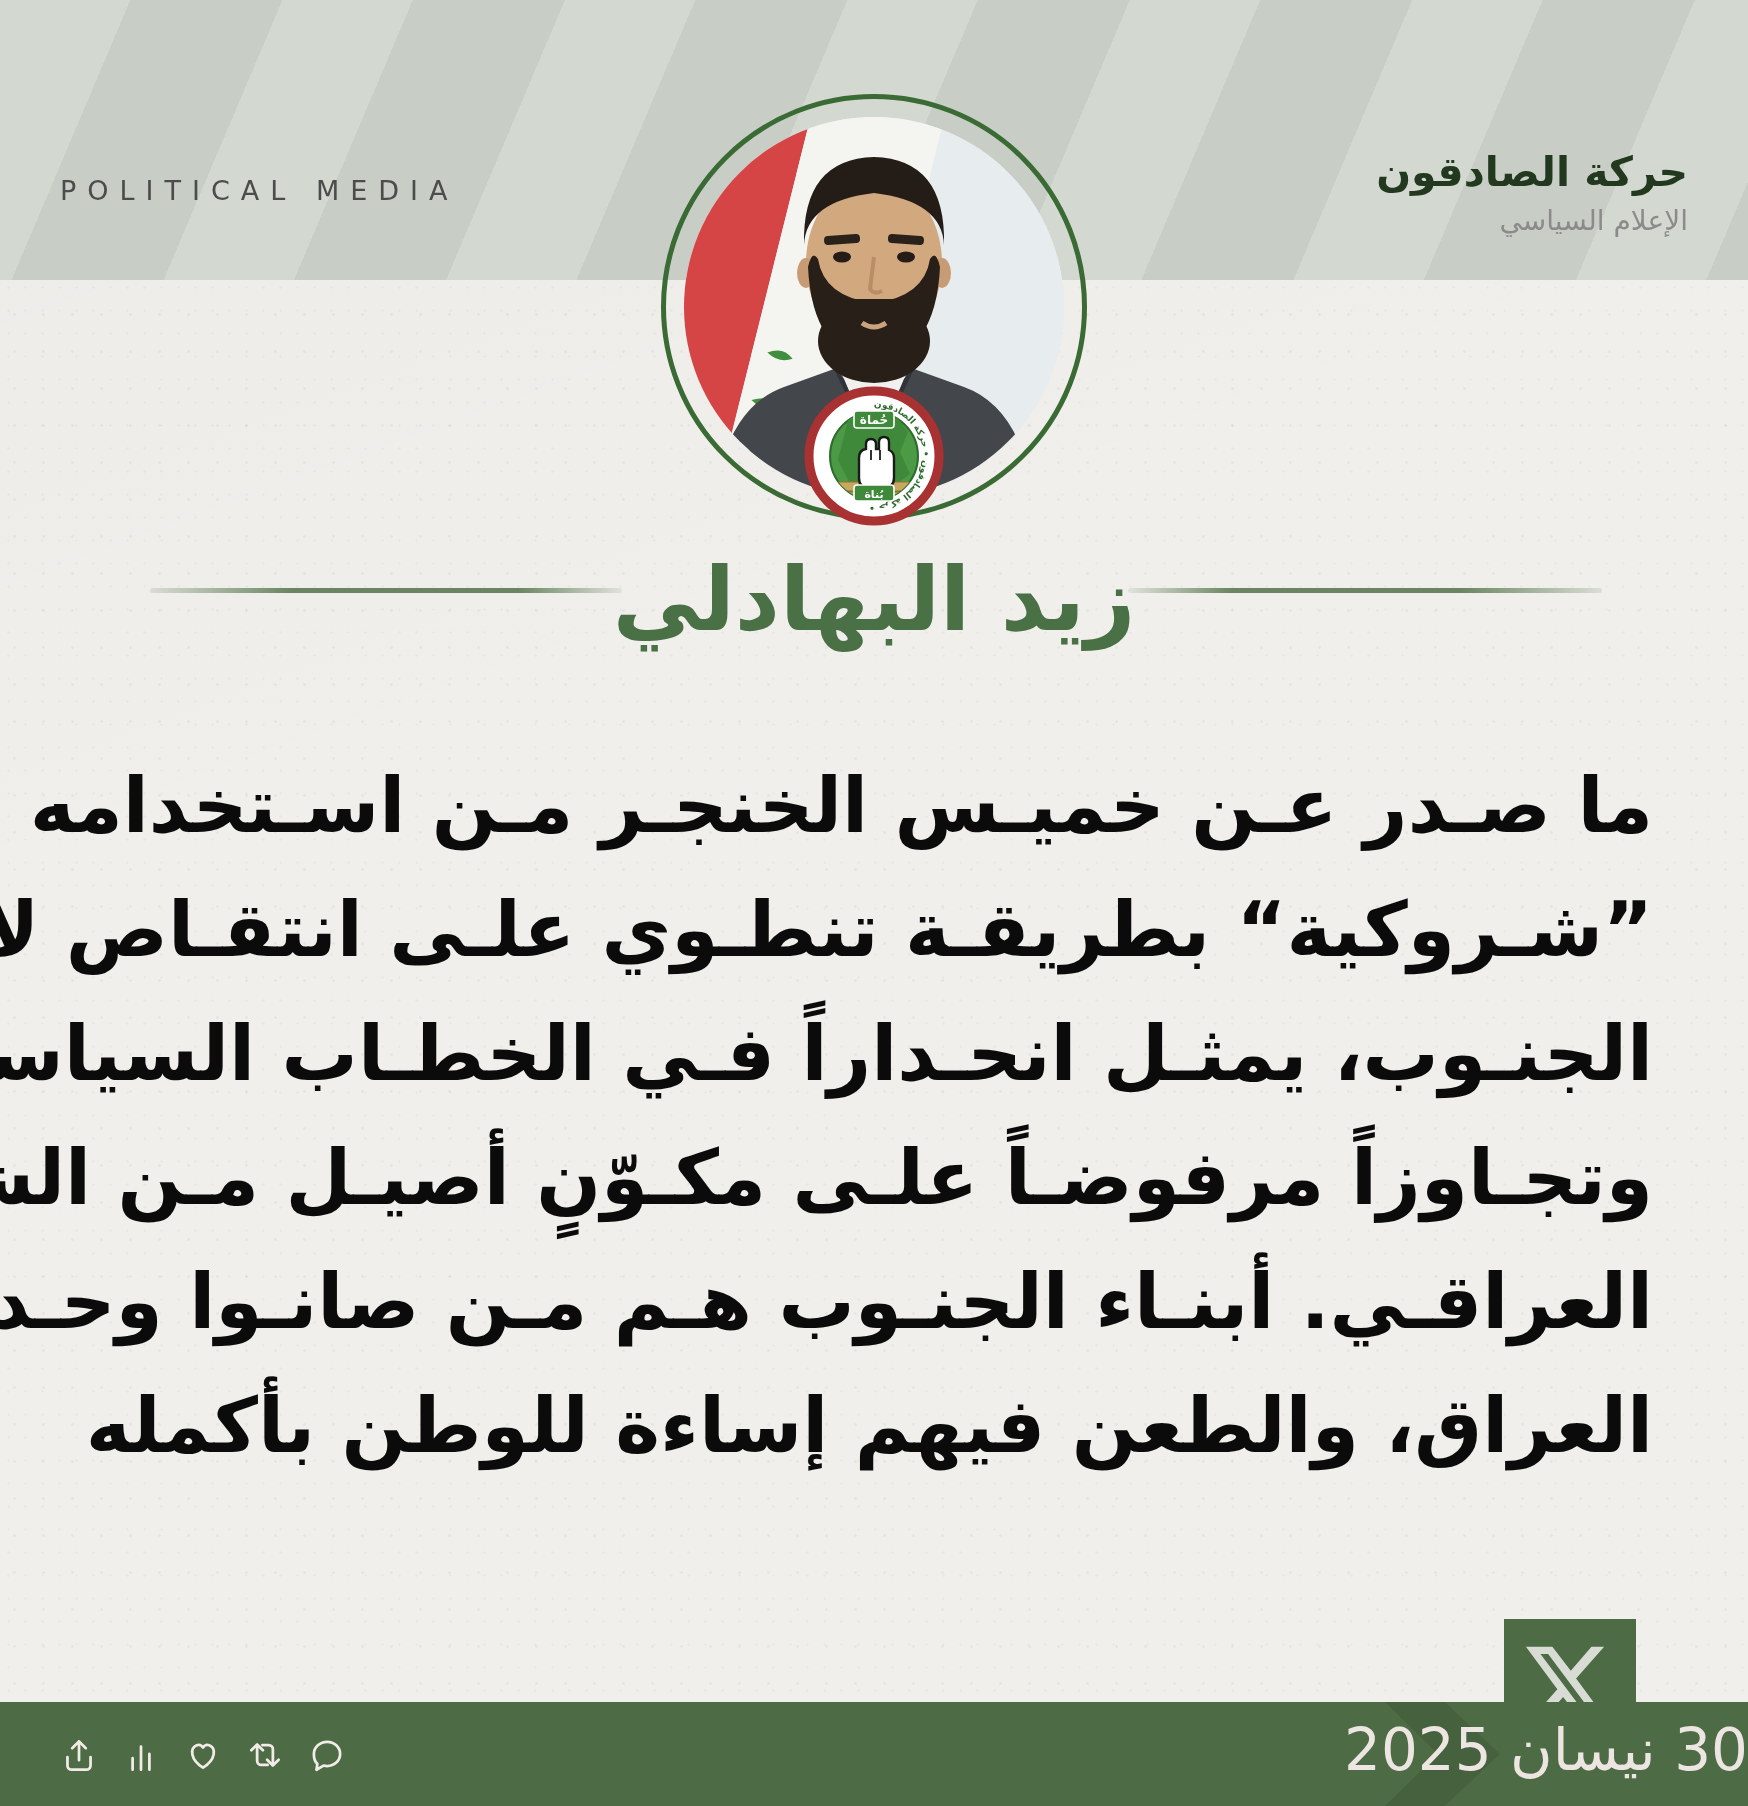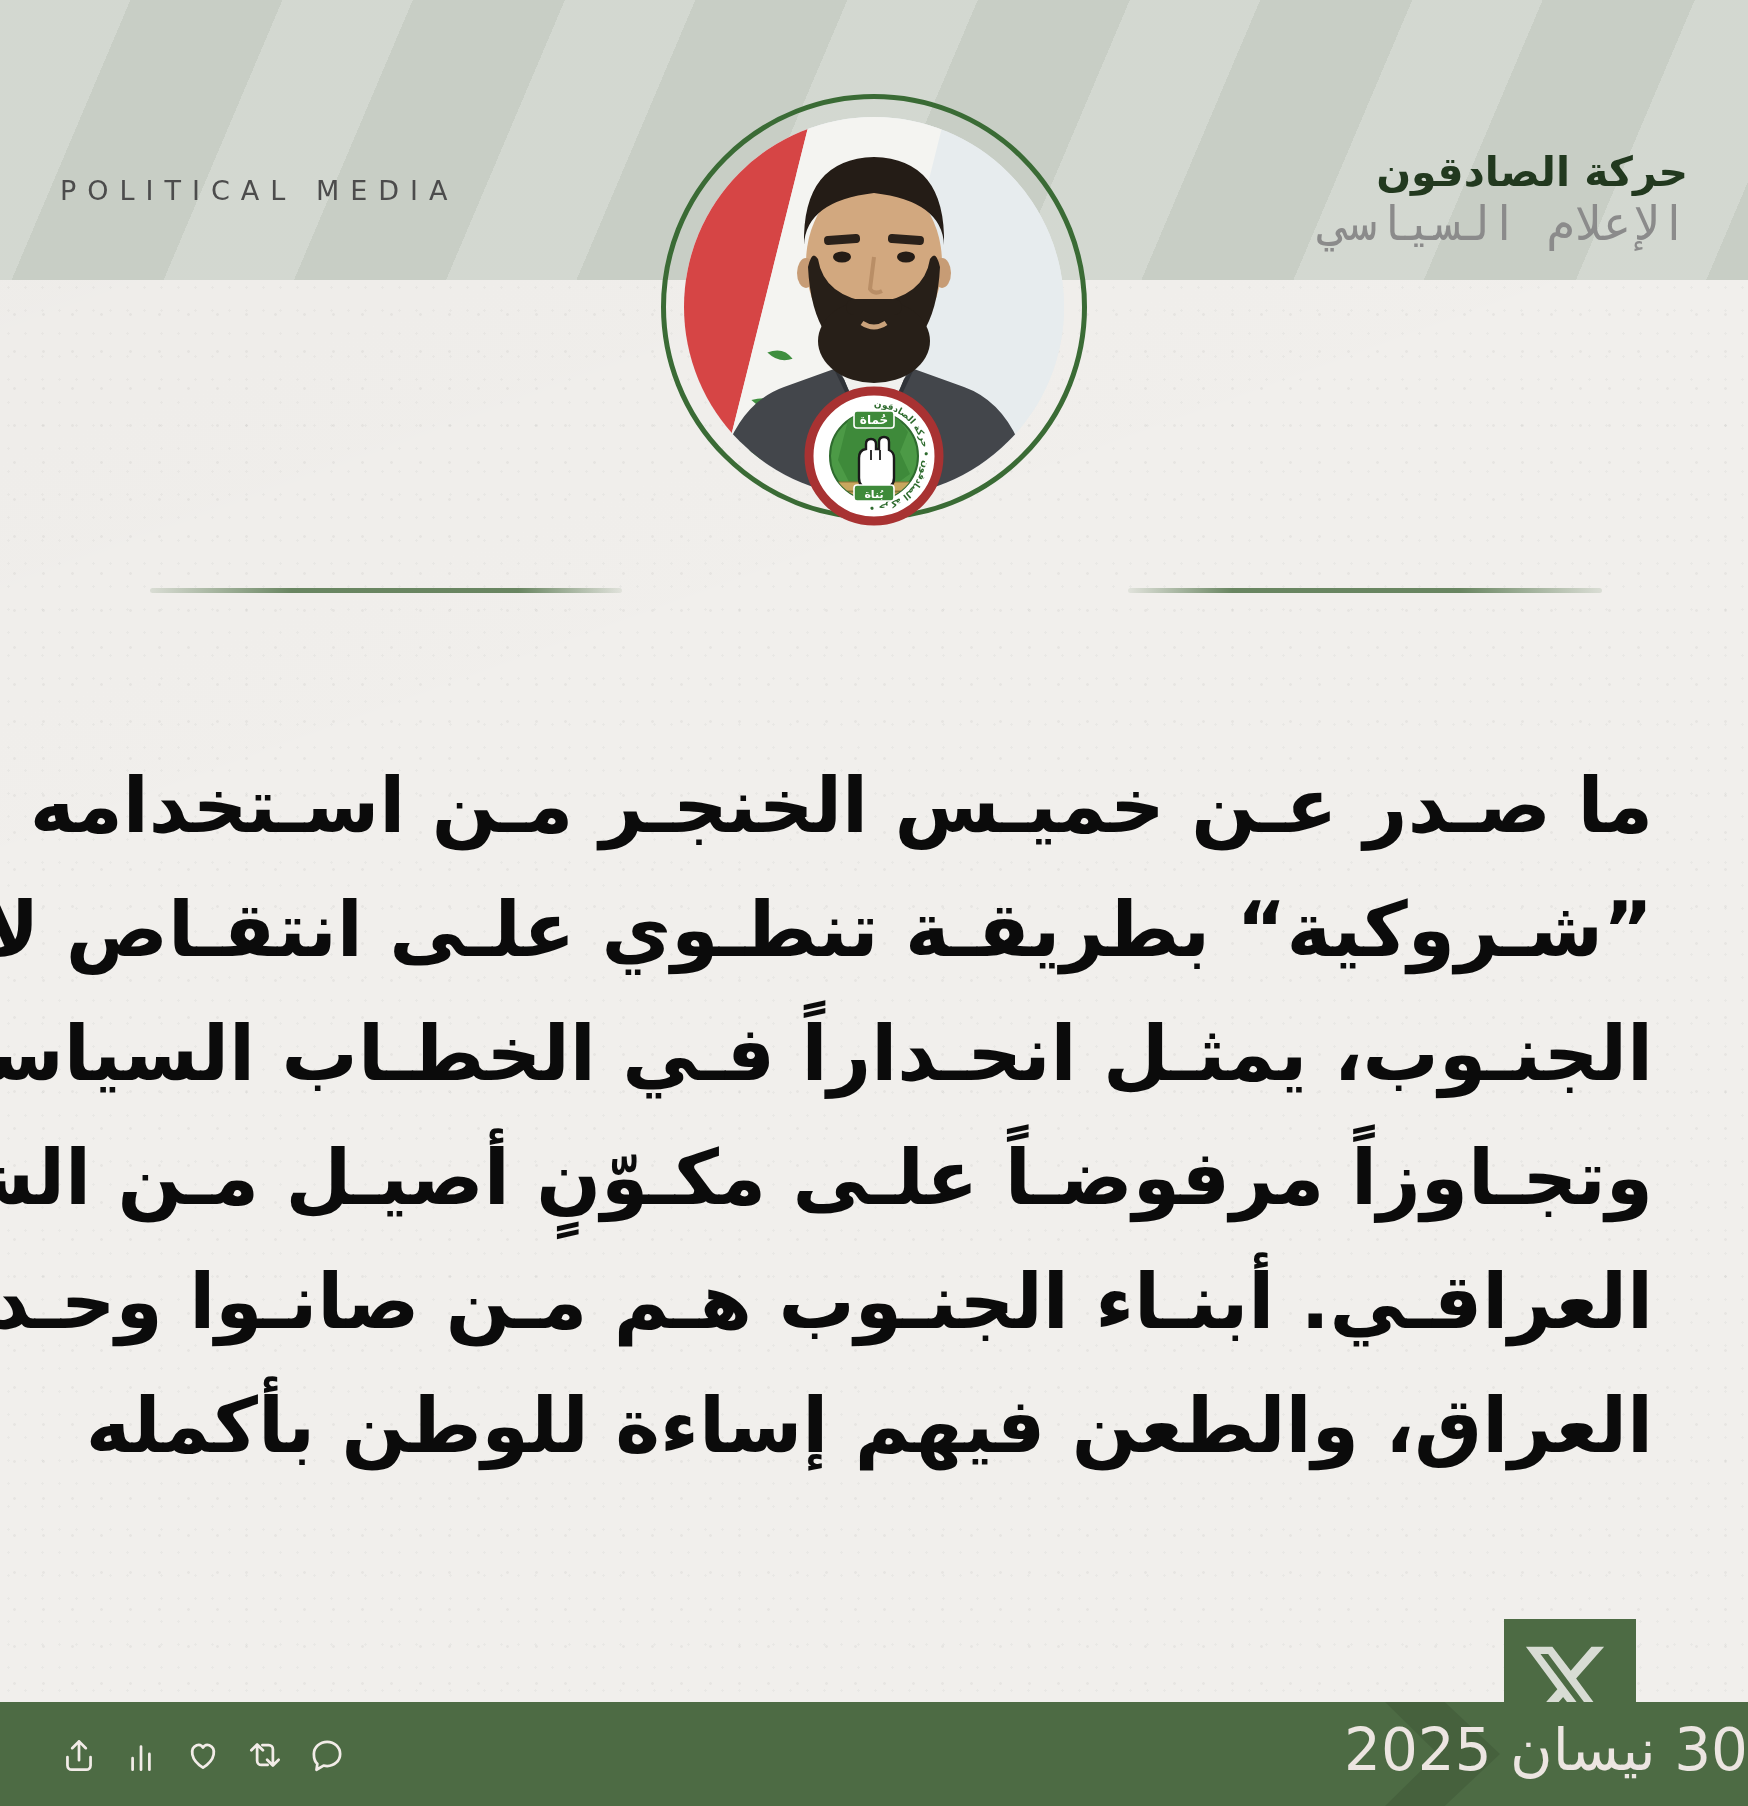--- a/index.html
+++ b/index.html
@@ -18,21 +18,21 @@
     position:absolute;top:0;left:0;right:0;height:280px;
     background-color:#ccd2c9;
     background-image:repeating-linear-gradient(113deg,
       rgba(255,255,255,0.14) 0 120px, rgba(0,0,0,0.02) 120px 260px);
   }
   .hdr-left{position:absolute;left:60px;top:160px;}
   .hdr-left .t1{font-size:31px;font-weight:bold;color:#22391f;letter-spacing:1px;}
   .hdr-left .t2{margin-top:15px;font-size:27px;color:#4c4c4c;letter-spacing:11px;}
   .hdr-right{position:absolute;right:60px;top:148px;text-align:right;direction:rtl;}
   .hdr-right .t1{font-size:41px;font-weight:bold;color:#22391f;}
-  .hdr-right .t2{font-size:47px;color:#8b8b8b;font-family:Liberation Mono, monospace;}
+  .hdr-right .t2{margin-top:8px;font-size:28px;color:#8b8b8b;}
   
   .ring{
     position:absolute;left:661px;top:94px;width:416px;height:416px;
     border:5px solid #3a6b35;border-radius:50%;
   }
   .photo{
     position:absolute;left:18px;top:18px;width:380px;height:380px;
     border-radius:50%;overflow:hidden;background:#e6ebed;
   }
   .badge{
@@ -156,20 +156,21 @@
       </g>
       <g>
         <rect x="50" y="99" width="40" height="16" rx="3" fill="#3e8a3a" stroke="#ffffff" stroke-width="1.6"></rect>
         <text x="70" y="111.5" text-anchor="middle" font-size="11" font-weight="bold" fill="#ffffff">بُناة</text>
       </g>
     </svg>
   </div>
 
   <div class="sep left"></div>
   <div class="sep right"></div>
+  <div class="name">زيد البهادلي</div>
 
   <div class="body-text">
     <div>ما صـدر عـن  خميـس الخنجـر مـن اسـتخدامه لعبـارة</div>
     <div>”شـروكية“ بطريقـة تنطـوي علـى انتقـاص لأبنـاء</div>
     <div>الجنـوب، يمثـل انحـداراً فـي الخطـاب السياسـي</div>
     <div>وتجـاوزاً مرفوضـاً علـى مكـوّنٍ أصيـل مـن الشـعب</div>
     <div>العراقـي.  أبنـاء الجنـوب هـم مـن صانـوا وحـدة</div>
     <div>العراق، والطعن فيهم إساءة للوطن بأكمله</div>
   </div>
 

